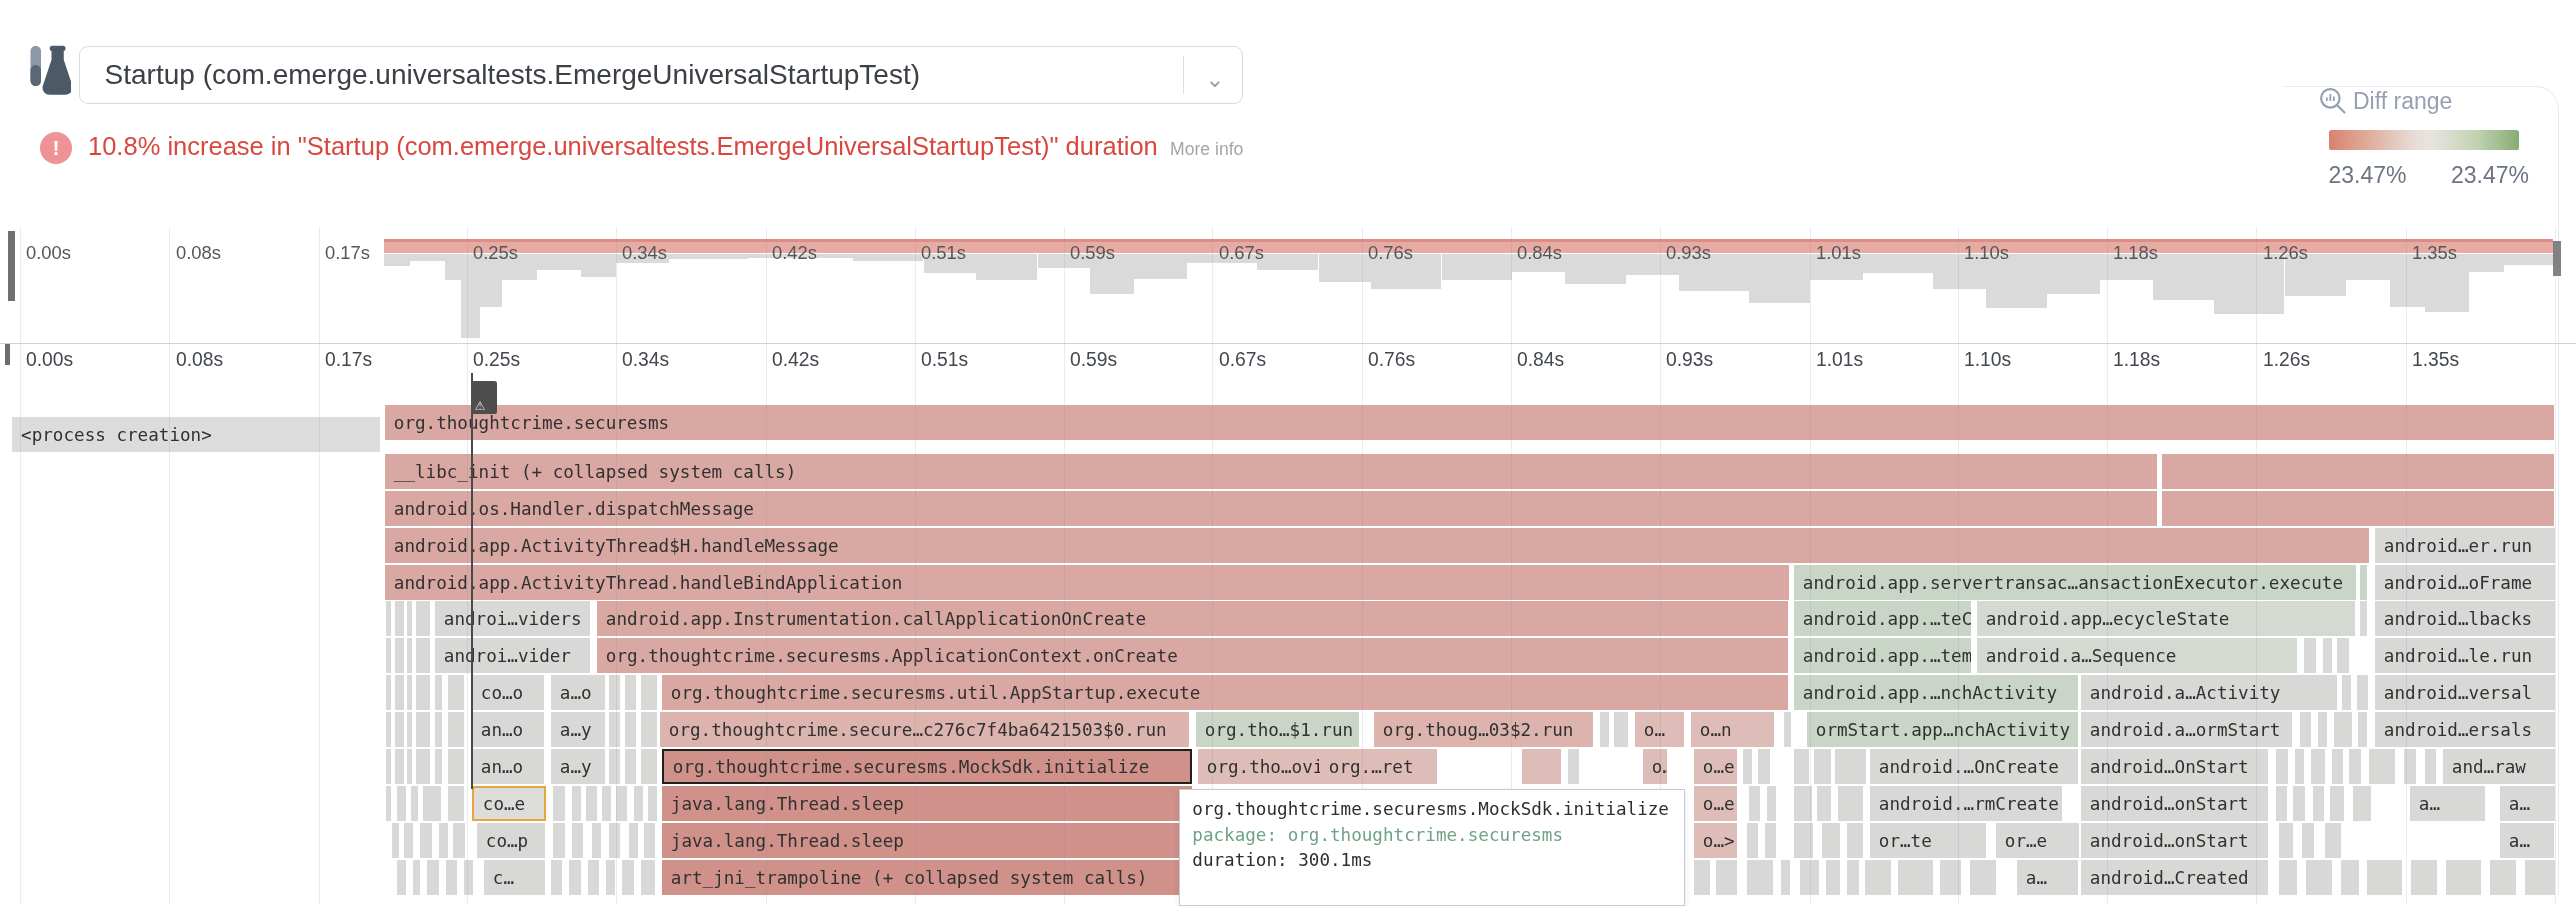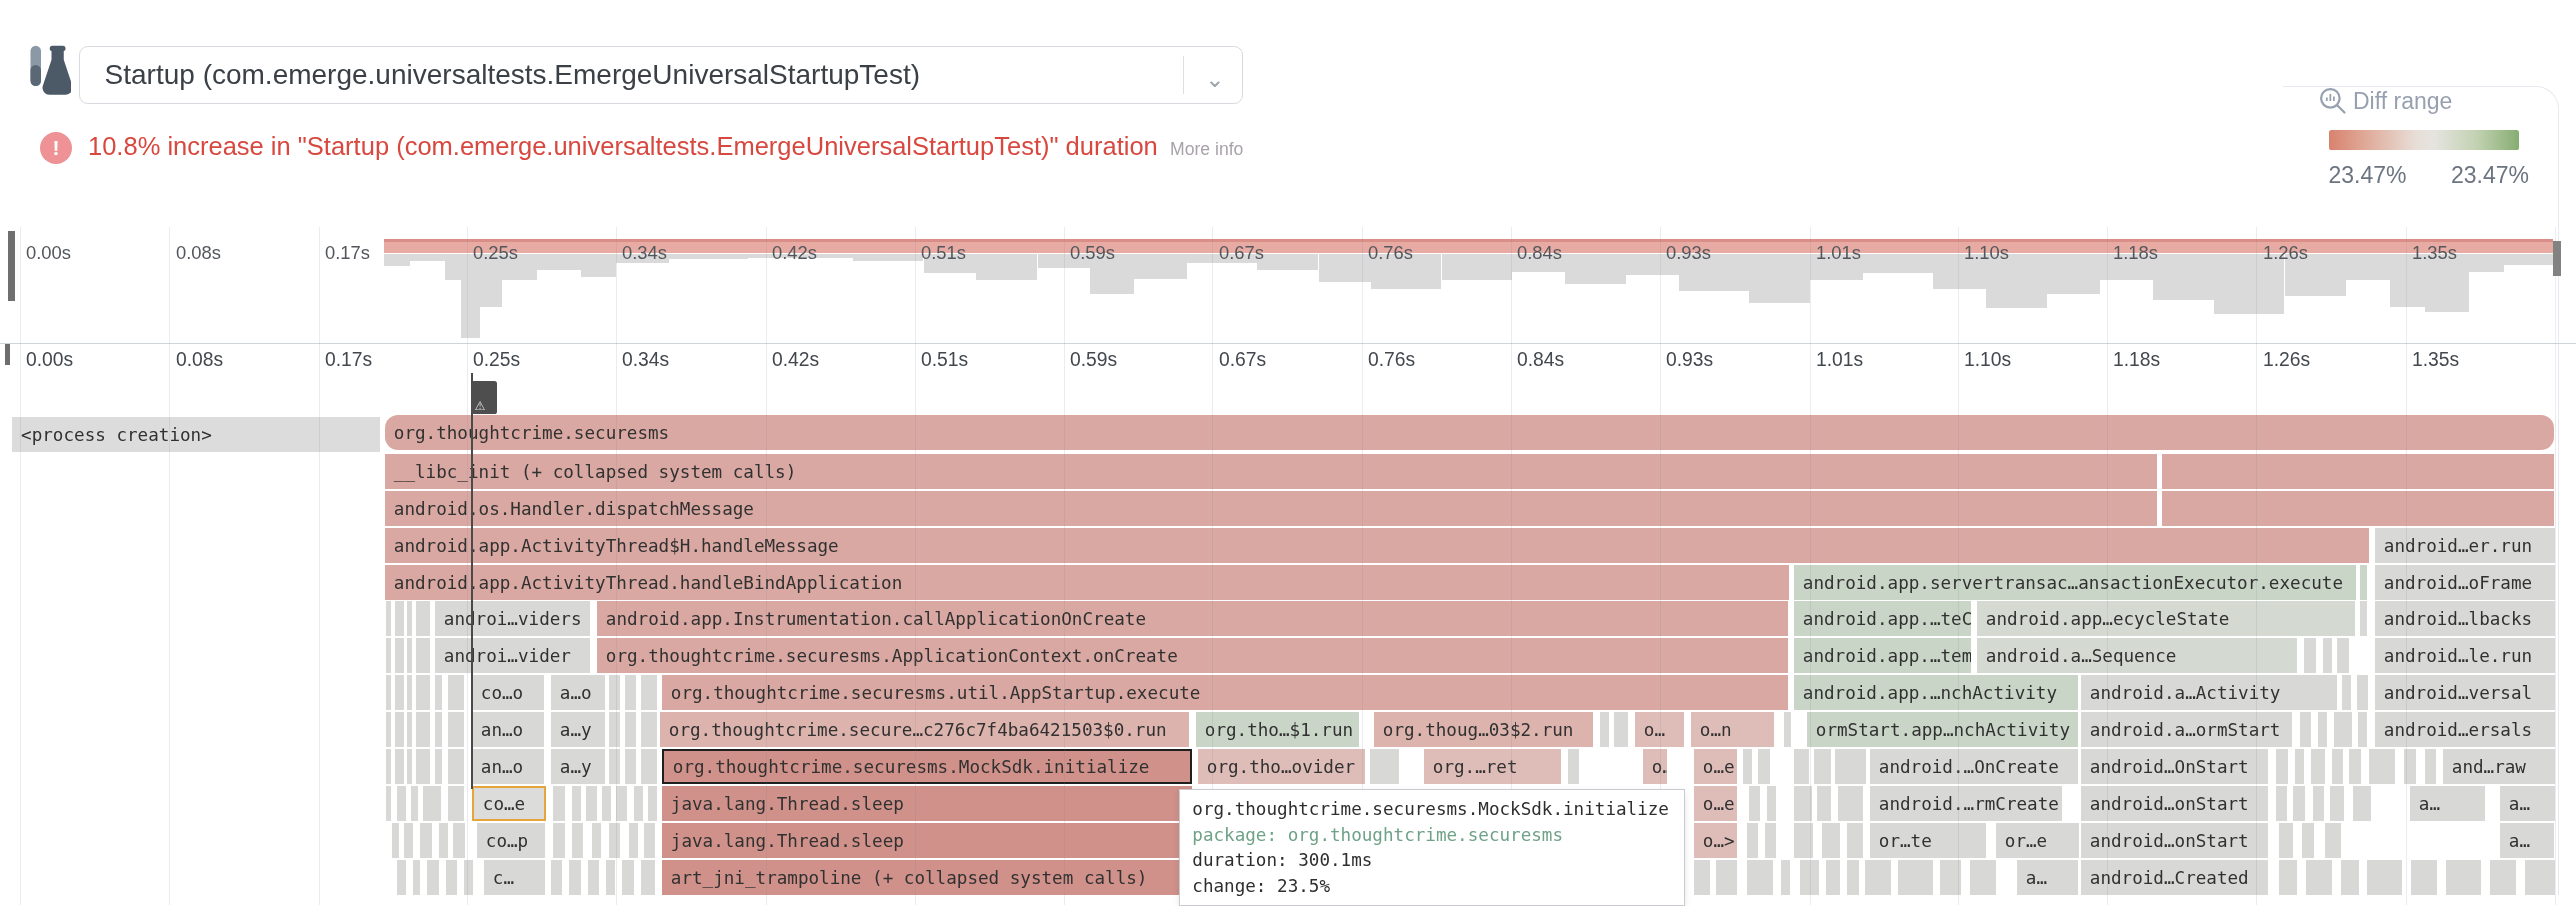--- a/index.html
+++ b/index.html
@@ -225,21 +225,21 @@
 
   <div class="marker-line"></div>
   <div class="marker-flag">
     <span>⚠</span>
   </div>
 
   <div id="flame">
       <div class="seg c-proc" style="left: 12.3px; top: 417px; width: 368px;">
         <span>&lt;process creation&gt;</span>
       </div>
-      <div class="seg c-red" style="left: 385px; top: 415px; width: 2169px; border-radius: 13px;">
+      <div class="seg c-red" style="left: 385px; top: 405px; width: 2169px;">
         <span>org.thoughtcrime.securesms</span>
       </div>
       <div class="seg c-red" style="left: 385px; top: 454px; width: 1772px;">
         <span>__libc_init (+ collapsed system calls)</span>
       </div>
       <div class="seg c-red nolabel" style="left: 2162px; top: 454px; width: 392px;"></div>
       <div class="seg c-red" style="left: 385px; top: 491px; width: 1772px;">
         <span>android.os.Handler.dispatchMessage</span>
       </div>
       <div class="seg c-red nolabel" style="left: 2162px; top: 491px; width: 392px;"></div>
@@ -391,21 +391,21 @@
       <div class="seg c-gray nolabel" style="left: 609px; top: 749px; width: 10.5px;"></div>
       <div class="seg c-gray nolabel" style="left: 625px; top: 749px; width: 10.5px;"></div>
       <div class="seg c-gray nolabel" style="left: 641px; top: 749px; width: 16px;"></div>
       <div class="seg c-dark hovered" style="left: 662px; top: 749px; width: 530px;">
         <span>org.thoughtcrime.securesms.MockSdk.initialize</span>
       </div>
       <div class="seg c-pink" style="left: 1198px; top: 749px; width: 167px;">
         <span>org.tho…ovider</span>
       </div>
       <div class="seg c-gray nolabel" style="left: 1370px; top: 749px; width: 29px;"></div>
-      <div class="seg c-pink" style="left: 1424px; top: 749px; width: 117px;">
+      <div class="seg c-pink" style="left: 1320px; top: 749px; width: 117px;">
         <span>org.…ret</span>
       </div>
       <div class="seg c-pink nolabel" style="left: 1522px; top: 749px; width: 39px;"></div>
       <div class="seg c-gray nolabel" style="left: 1568px; top: 749px; width: 10.5px;"></div>
       <div class="seg c-pink" style="left: 1643px; top: 749px; width: 24px;">
         <span>o…</span>
       </div>
       <div class="seg c-pink" style="left: 1694px; top: 749px; width: 43px;">
         <span>o…e</span>
       </div>
@@ -557,17 +557,16 @@
       <div class="seg c-gray nolabel" style="left: 2411px; top: 860px; width: 26px;"></div>
       <div class="seg c-gray nolabel" style="left: 2446px; top: 860px; width: 35px;"></div>
       <div class="seg c-gray nolabel" style="left: 2490px; top: 860px; width: 26px;"></div>
       <div class="seg c-gray nolabel" style="left: 2525px; top: 860px; width: 30px;"></div>
     </div>
 
   <div class="tooltip">
     <div>org.thoughtcrime.securesms.MockSdk.initialize</div>
     <div class="tt-package">package: org.thoughtcrime.securesms</div>
     <div>duration: 300.1ms</div>
-    <div>change: 23.5%</div>
   </div>
 
 </div>
 
 
 </body></html>

